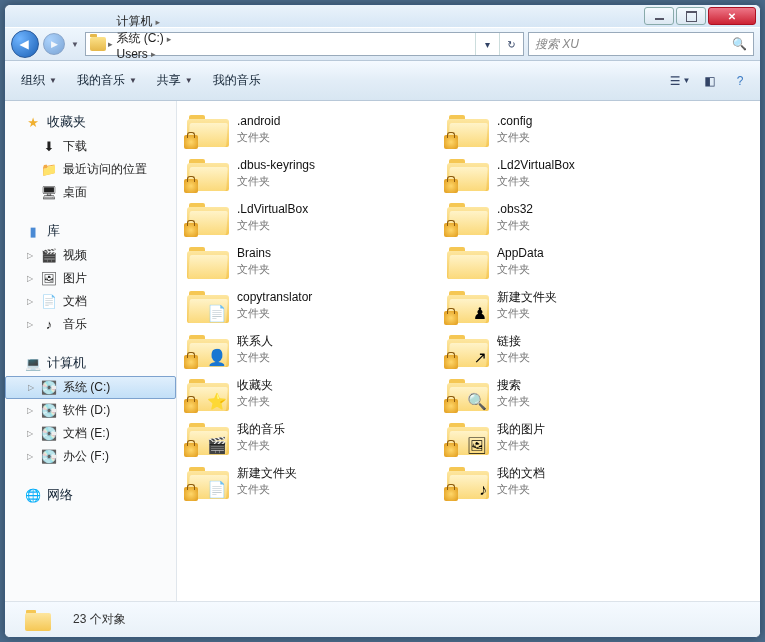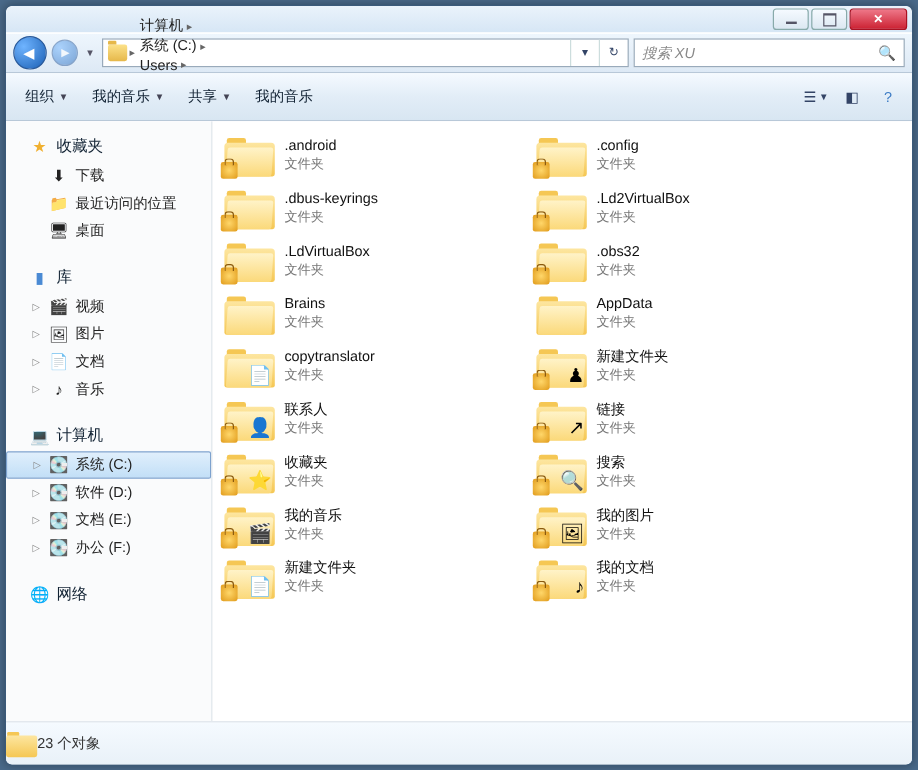--- a/index.html
+++ b/index.html
@@ -66,21 +66,21 @@
 .folder-lg .ffront { position: absolute; bottom: 0; left: 2px; width: 38px; height: 24px; background: linear-gradient(#fff3c8, #fbd97a); border-radius: 2px; transform: skewX(-4deg); }
 .folder-lg .flock { position: absolute; bottom: -2px; left: -3px; width: 14px; height: 14px; background: radial-gradient(#ffd76a,#e09a1a); border-radius: 2px; display: flex; align-items: center; justify-content: center; }
 .folder-lg .flock::before { content: ""; width: 6px; height: 5px; border: 1.5px solid #8a5a10; border-bottom: none; border-radius: 3px 3px 0 0; position: absolute; top: -3px; }
 .folder-lg .overlay { position: absolute; right: 2px; bottom: 0; font-size: 16px; }
 
 .file-info { display: flex; flex-direction: column; line-height: 1.3; }
 .file-name { font-size: 12px; color: #111; }
 .file-type { font-size: 11px; color: #777; }
 
 
-.statusbar { height: 36px; border-top: 1px solid #dce3ea; background: linear-gradient(#f5faff,#e9f1f8); display: flex; align-items: center; padding: 0 0; gap: 0; font-size: 12px; color: #333; }
+.statusbar { height: 36px; border-top: 1px solid #dce3ea; background: linear-gradient(#f5faff,#e9f1f8); display: flex; align-items: center; padding: 0 20px; gap: 22px; font-size: 12px; color: #333; }
 .status-icon { width: 26px; height: 22px; position: relative; }
 .status-icon .fback { position: absolute; bottom: 0; width: 100%; height: 18px; background: linear-gradient(#fde6a0,#f5c754); border-radius: 2px; }
 .status-icon .ftab { position: absolute; top: 1px; left: 1px; width: 10px; height: 4px; background: #f5c754; border-radius: 1px 1px 0 0; }
 
 
 .content::-webkit-scrollbar, .sidebar::-webkit-scrollbar { width: 16px; }
 .content::-webkit-scrollbar-track { background: #f0f0f0; }
 .content::-webkit-scrollbar-thumb { background: #c8d4e0; border: 1px solid #aab; border-radius: 2px; }
 </style>
 </head>

